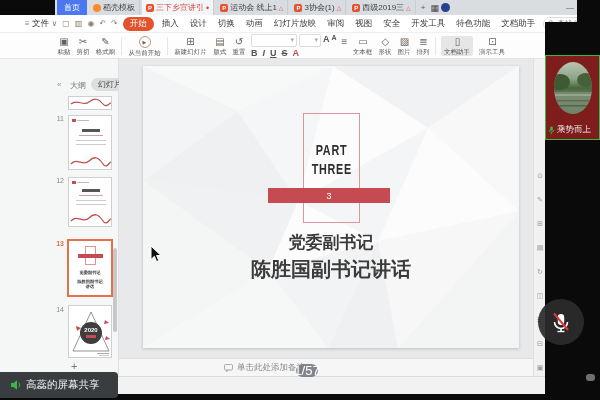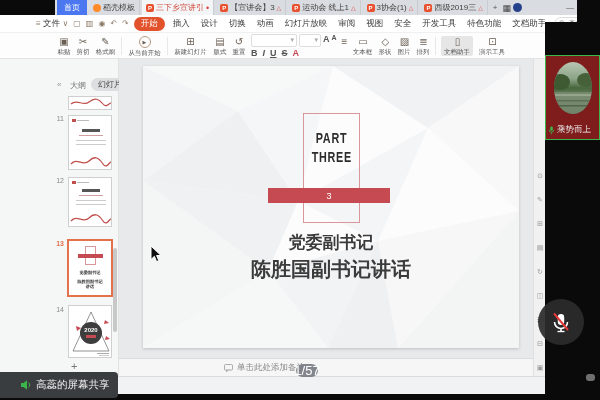--- a/index.html
+++ b/index.html
@@ -1,21 +1,21 @@
 <!DOCTYPE html>
 <html><head>
 <meta charset="utf-8">
 <style>
   html,body{margin:0;padding:0}
   body{width:600px;height:400px;background:#000;position:relative;overflow:hidden;
        font-family:"Liberation Sans","DejaVu Sans",sans-serif;-webkit-font-smoothing:antialiased}
   .abs{position:absolute}
   
   .tabbar{left:0;top:0;width:577px;height:15px;background:#d9dce0;display:flex;align-items:center;padding-left:57px;box-sizing:border-box;gap:2px;white-space:nowrap}
-  .menubar{left:0;top:15px;width:577px;height:18px;background:#fff;display:flex;align-items:center;padding:0 6px 0 36px;box-sizing:border-box;gap:5px;font-size:8.5px;color:#3a3a3a;white-space:nowrap;border-bottom:1px solid #f0f0f0}
+  .menubar{left:0;top:15px;width:577px;height:18px;background:#fff;display:flex;align-items:center;padding:0 6px 0 25px;box-sizing:border-box;gap:5px;font-size:8.5px;color:#3a3a3a;white-space:nowrap;border-bottom:1px solid #f0f0f0}
   .toolbar{left:0;top:33px;width:577px;height:26px;background:#fdfdfd;display:flex;align-items:center;padding-left:57px;box-sizing:border-box;gap:5px;border-bottom:1px solid #e3e3e3;white-space:nowrap}
   .panel{left:0;top:59px;width:119px;height:317px;background:#f5f6f6;border-right:1px solid #e1e1e1;box-sizing:border-box}
   .editor{left:119px;top:59px;width:414px;height:299px;background:#e8e9ea}
   .notesbar{left:119px;top:358px;width:414px;height:18px;background:#f6f6f6;border-top:1px solid #ddd;box-sizing:border-box;display:flex;align-items:center;padding-left:105px;gap:4px;color:#8a8a8a;font-size:8.5px}
   .iconstrip{left:533px;top:59px;width:12px;height:335px;background:#f1f1f1;border-left:1px solid #e0e0e0;box-sizing:border-box}
   .statusbar{left:0;top:376px;width:545px;height:18px;background:#f1f2f3;border-top:1px solid #dcdcdc;box-sizing:border-box;font-size:8.5px;color:#5a5a5a}
   
   .blk{background:#0a0a0a}
   
   .hometab{height:15px;display:flex;align-items:center;padding:0 7px;background:#4b78f0;color:#fff;font-size:8px}
@@ -49,26 +49,26 @@
   .thumb{position:absolute;left:68px;width:44px;background:#fff;border:1px solid #cfcfcf;box-sizing:border-box;overflow:hidden}
   .thumb.sel{border:2px solid #e2714c;left:67px;width:46px}
   .t-flag{position:absolute;left:3px;top:3px;width:4px;height:3px;background:#c0504d}
   .t-flagline{position:absolute;left:8px;top:4px;width:12px;height:1px;background:#bbb}
   .t-title{position:absolute;left:13px;top:13px;width:18px;height:3px;background:#555}
   .t-dash{position:absolute;left:10px;top:19px;width:24px;height:1px;background:#d0a0a0}
   .t-line{position:absolute;left:7px;width:30px;height:1px;background:#ccc}
   .t-wave{position:absolute;left:0;bottom:1px}
   
   .slide{left:143px;top:66px;width:376px;height:282px;background:#fdfdfd;box-shadow:0 1px 3px rgba(0,0,0,.18)}
-  .partbox{position:absolute;left:160px;top:47px;width:57px;height:110px;border:1px solid #d9979b;box-sizing:border-box;text-align:center;padding-top:14px}
+  .partbox{position:absolute;left:160px;top:47px;width:57px;height:110px;border:1px solid #d9979b;box-sizing:border-box;text-align:center;padding-top:26px}
   .partword{font-size:15px;font-weight:bold;color:#2d2d2d;letter-spacing:1px;transform:scaleX(.72);line-height:19px}
   .partbar{position:absolute;left:125px;top:122px;width:122px;height:15px;background:#c64a52;color:#fff;font-size:9px;display:flex;align-items:center;justify-content:center}
   .stitle{position:absolute;left:0;width:376px;text-align:center;font-weight:bold;color:#3b3b3b}
   
-  .toast{left:0;top:372px;width:118px;height:26px;background:#3a3d40;border-radius:0 4px 4px 0;display:flex;align-items:center;gap:4px;padding-left:20px;box-sizing:border-box;color:#f2f2f2;font-size:10.5px;z-index:30}
+  .toast{left:0;top:372px;width:118px;height:26px;background:#3a3d40;border-radius:0 4px 4px 0;display:flex;align-items:center;gap:4px;padding-left:10px;box-sizing:border-box;color:#f2f2f2;font-size:10.5px;z-index:30}
   .tile{left:545px;top:55px;width:55px;height:85px;background:#7f1d1d;border:1px solid #3cb54a;box-sizing:border-box;z-index:25}
   .tilename{position:absolute;left:2px;bottom:3px;display:flex;align-items:center;gap:2px;color:#ececec;font-size:8.5px}
   .micbtn{left:538px;top:299px;width:46px;height:46px;border-radius:50%;background:rgba(44,44,44,.93);z-index:26;display:flex;align-items:center;justify-content:center}
   .pagepill{left:296px;top:364px;width:22px;height:13px;background:rgba(115,120,126,.88);border-radius:7px;color:#fff;font-size:13px;display:flex;align-items:center;justify-content:center;z-index:12}
   .stripico{position:absolute;left:2px;width:8px;text-align:center;font-size:7px;color:#9a9a9a}
   .cursor{left:150px;top:245px;z-index:40}
 </style>
 </head>
 <body>
 
@@ -77,25 +77,20 @@
       <span>首页</span>
     </div>
   <div class="tab">
     <span class="docer"></span>
     <span class="tlab">稻壳模板</span>
   </div>
   <div class="tab active">
     <span class="picon">P</span>
     <span class="tlab">三下乡宣讲引</span>
     <span class="badge mod">•</span>
-  </div>
-  <div class="tab">
-    <span class="picon">P</span>
-    <span class="tlab">【宣讲会】3</span>
-    <span class="badge warn">△</span>
   </div>
   <div class="tab">
     <span class="picon">P</span>
     <span class="tlab">运动会 线上1</span>
     <span class="badge warn">△</span>
   </div>
   <div class="tab">
     <span class="picon">P</span>
     <span class="tlab">3协会(1)</span>
     <span class="badge warn">△</span>

